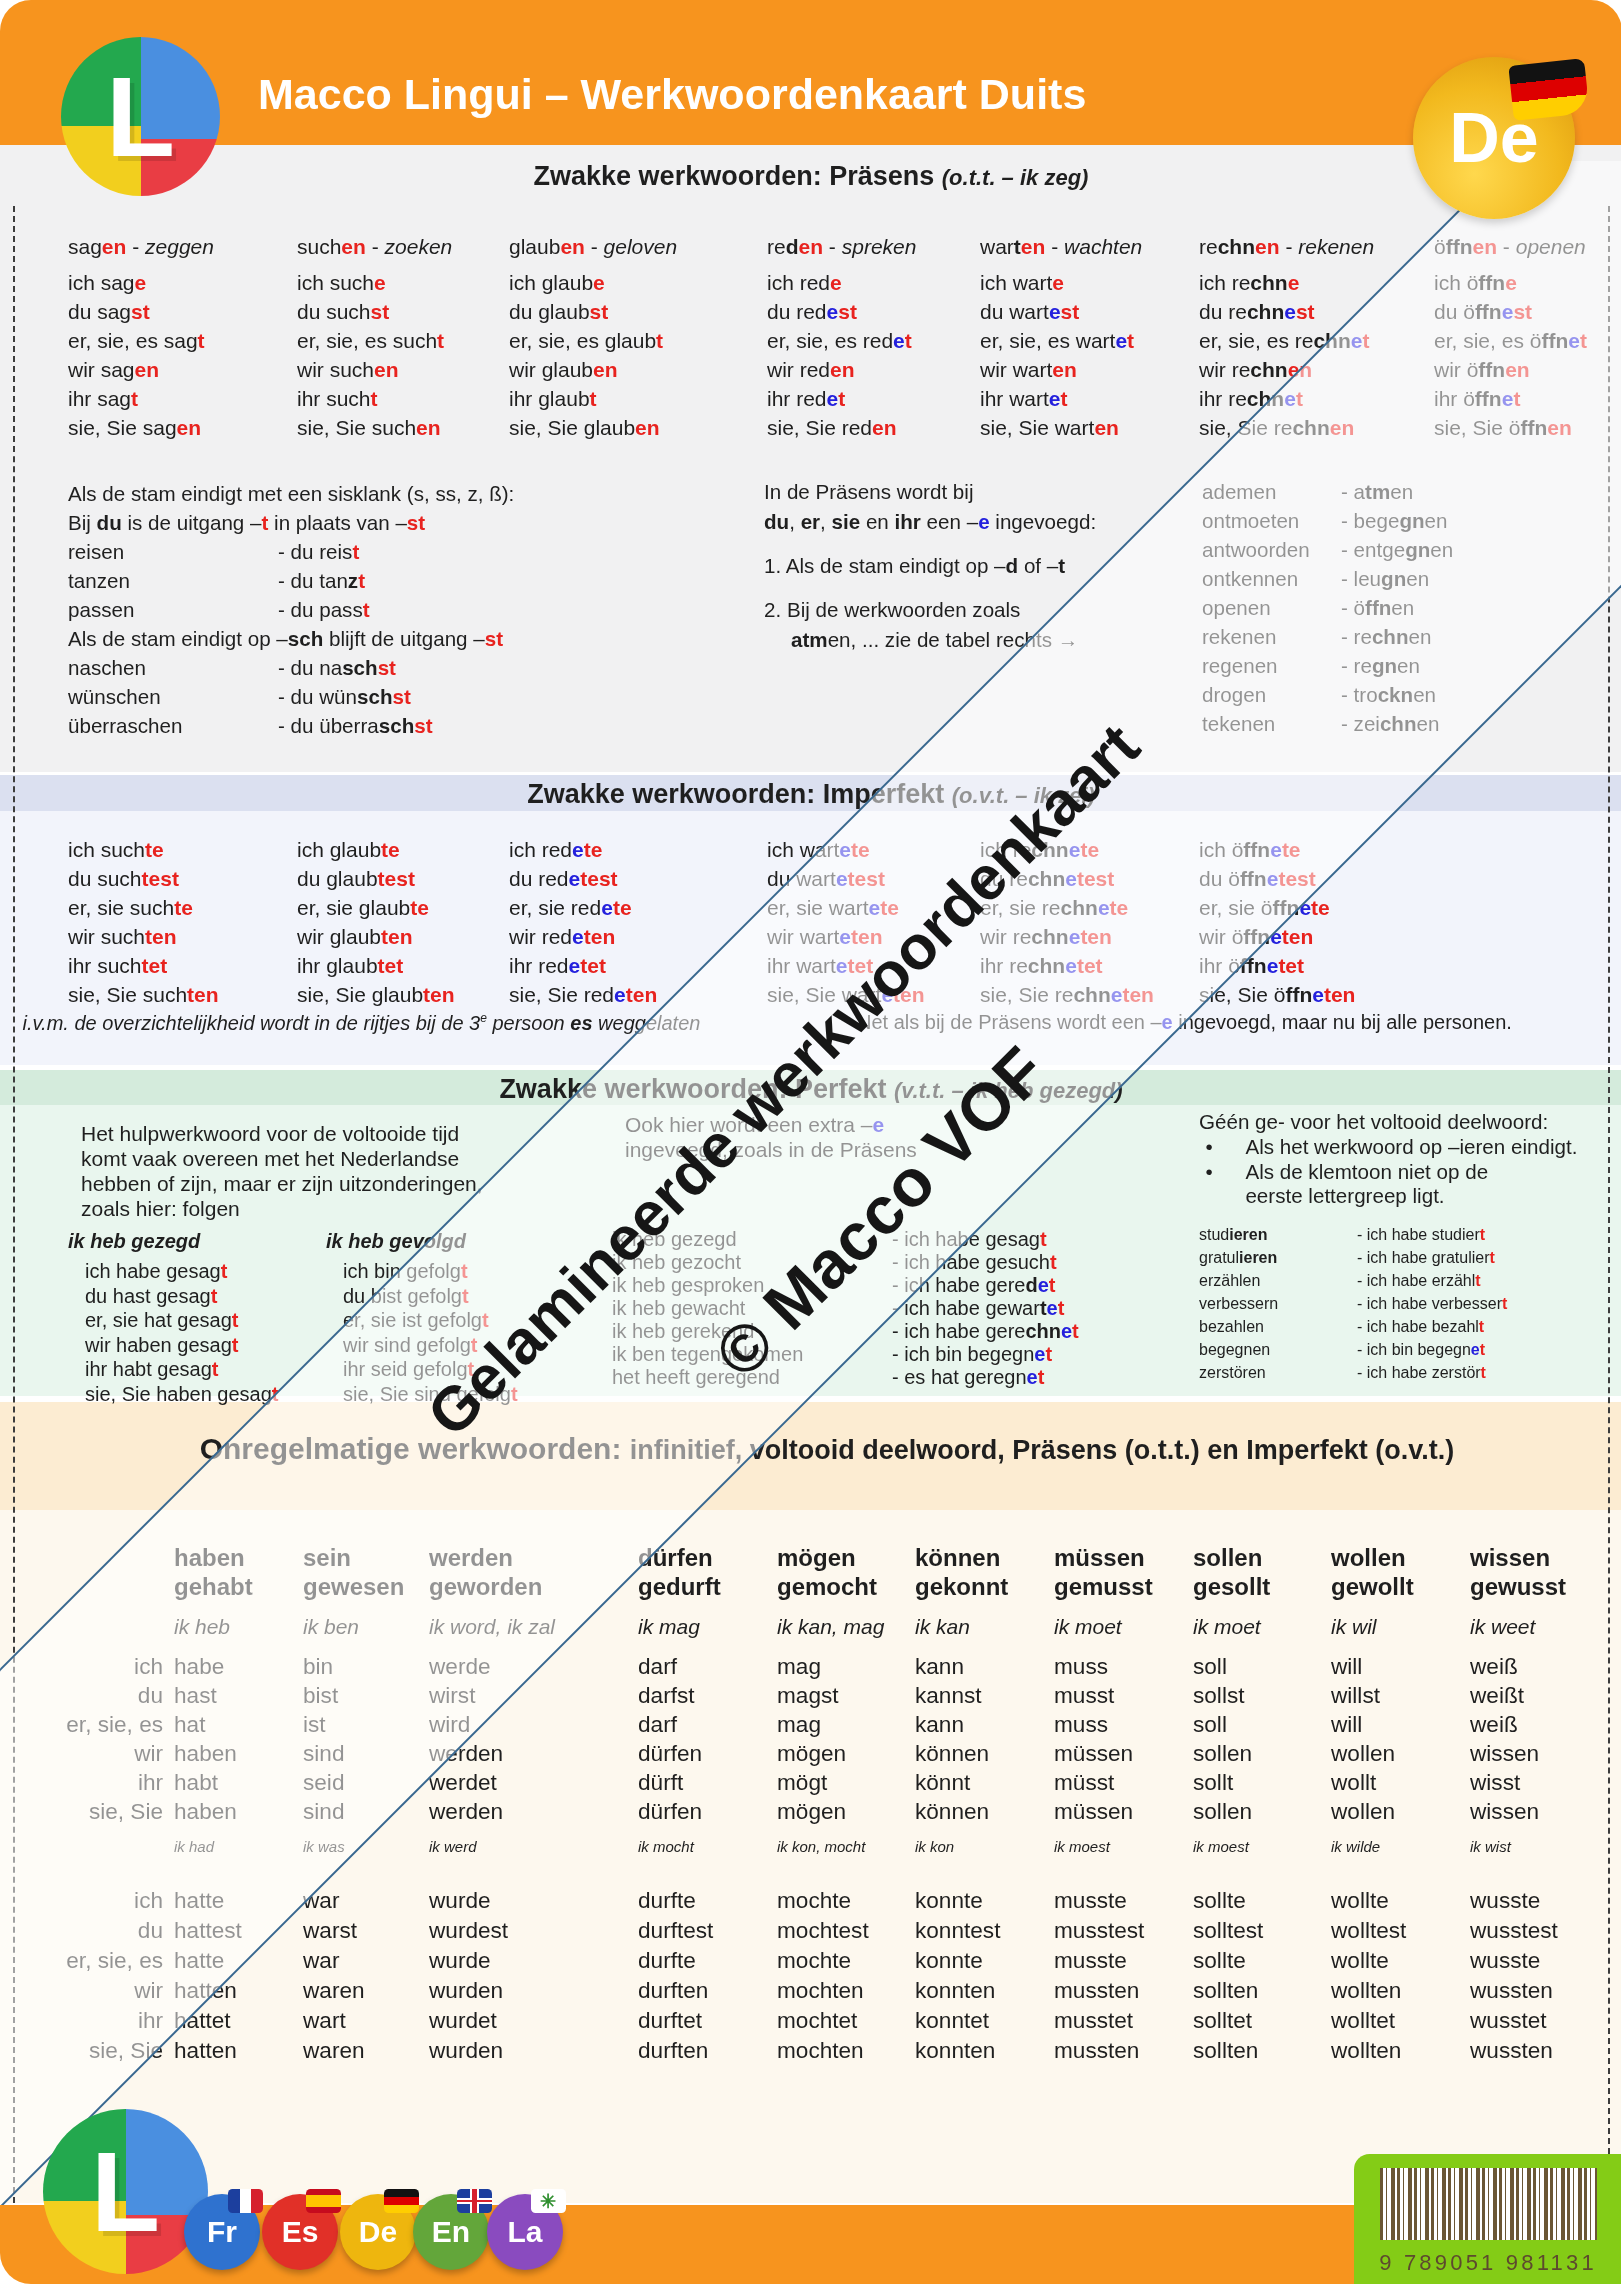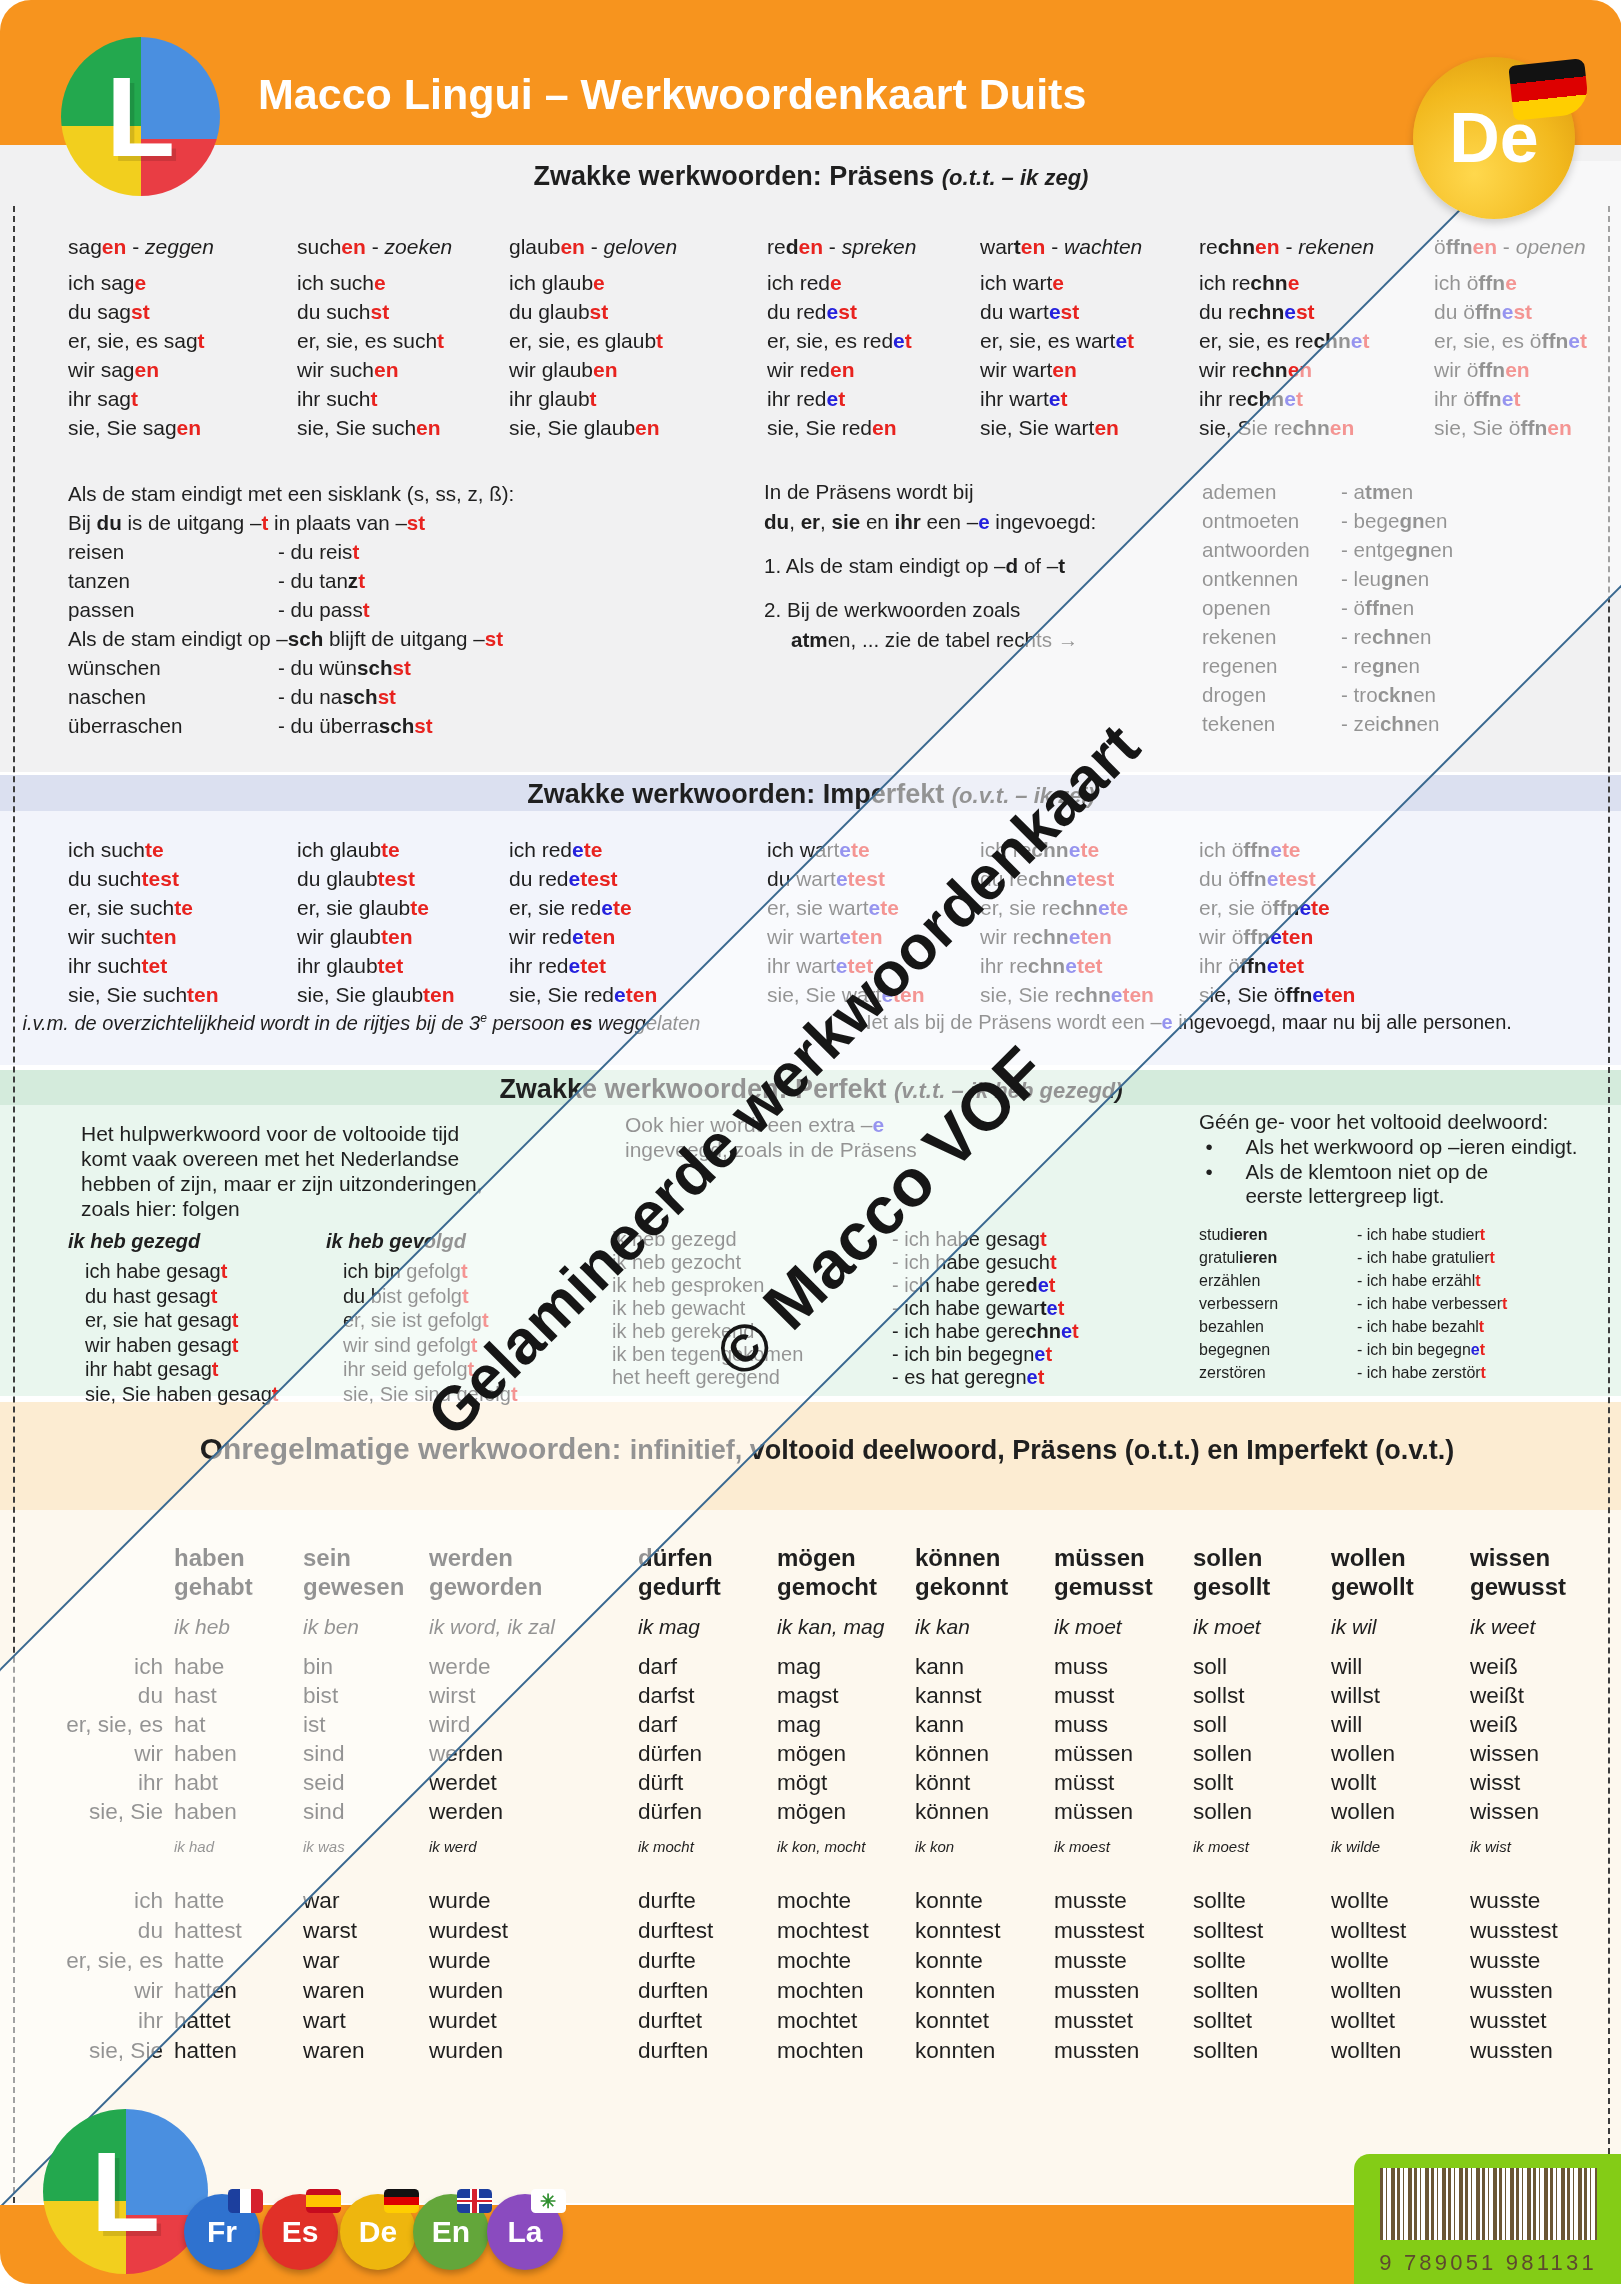--- a/index.html
+++ b/index.html
@@ -314,26 +314,26 @@
       </div>
         <div class="pair">
         <div class="pl">passen</div>
         <div class="pr">- du pass<span class="m-r">t</span></div>
       </div>
       </div>
     <div class="line">Als de stam eindigt op –<span class="m-B">sch</span> blijft de uitgang –<span class="m-r">st</span></div>
     <div>
 
     <div class="pair">
+        <div class="pl">naschen</div>
+        <div class="pr">- du na<span class="m-B">sch</span><span class="m-r">st</span></div>
+      </div>
+        <div class="pair">
         <div class="pl">wünschen</div>
         <div class="pr">- du wün<span class="m-B">sch</span><span class="m-r">st</span></div>
-      </div>
-        <div class="pair">
-        <div class="pl">naschen</div>
-        <div class="pr">- du na<span class="m-B">sch</span><span class="m-r">st</span></div>
       </div>
         <div class="pair">
         <div class="pl">überraschen</div>
         <div class="pr">- du überra<span class="m-B">sch</span><span class="m-r">st</span></div>
       </div>
       </div>
   </div>
 
   <div class="abs n-mid">
     <div class="l1">In de Präsens wordt bij</div>

